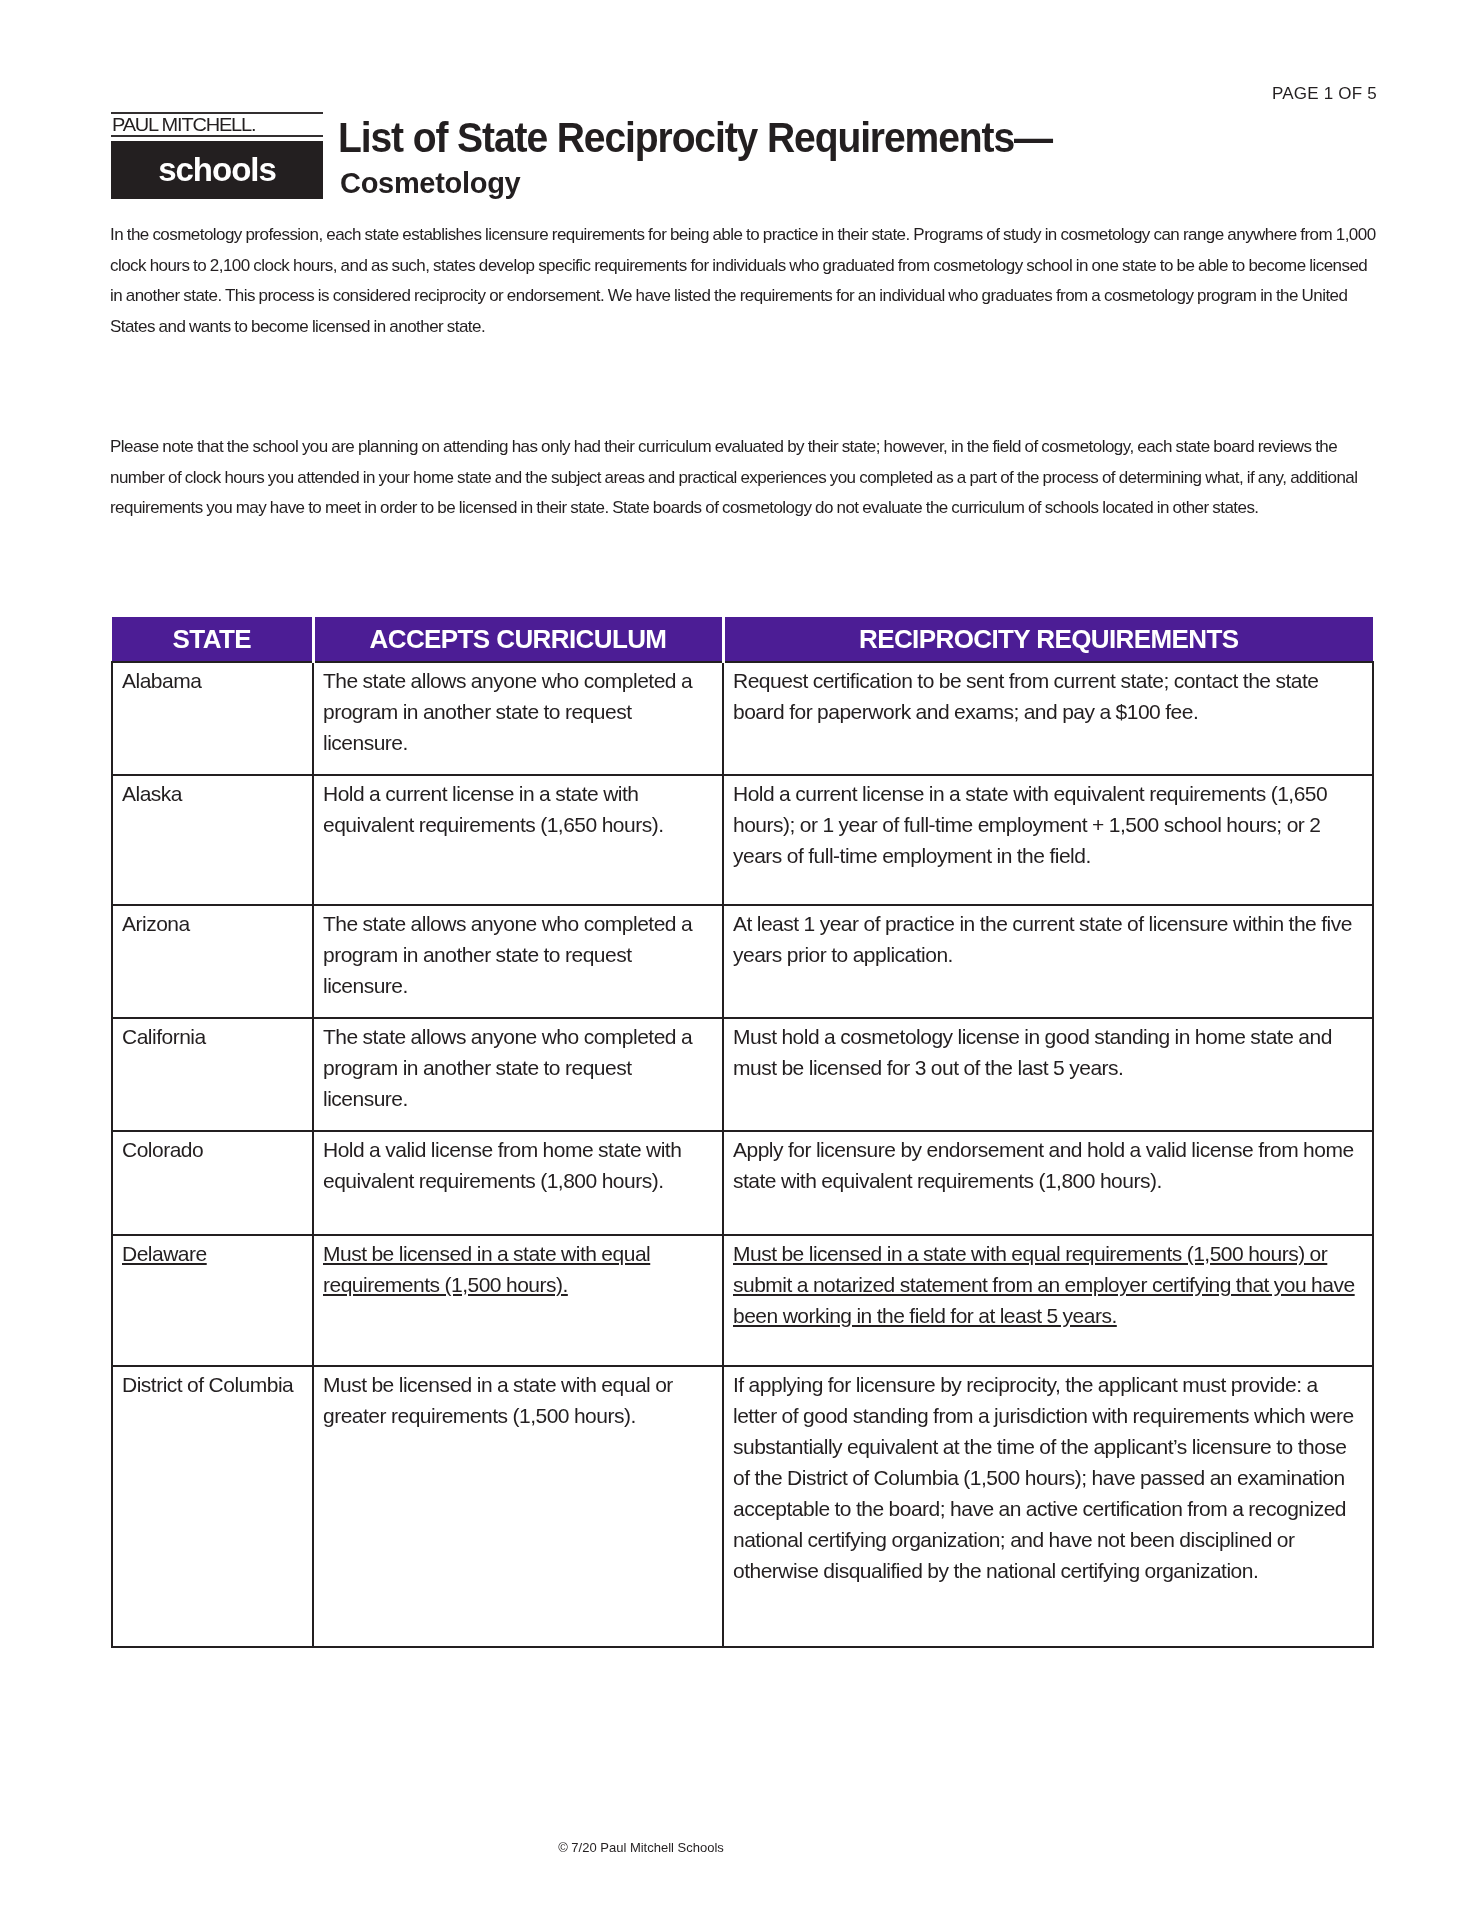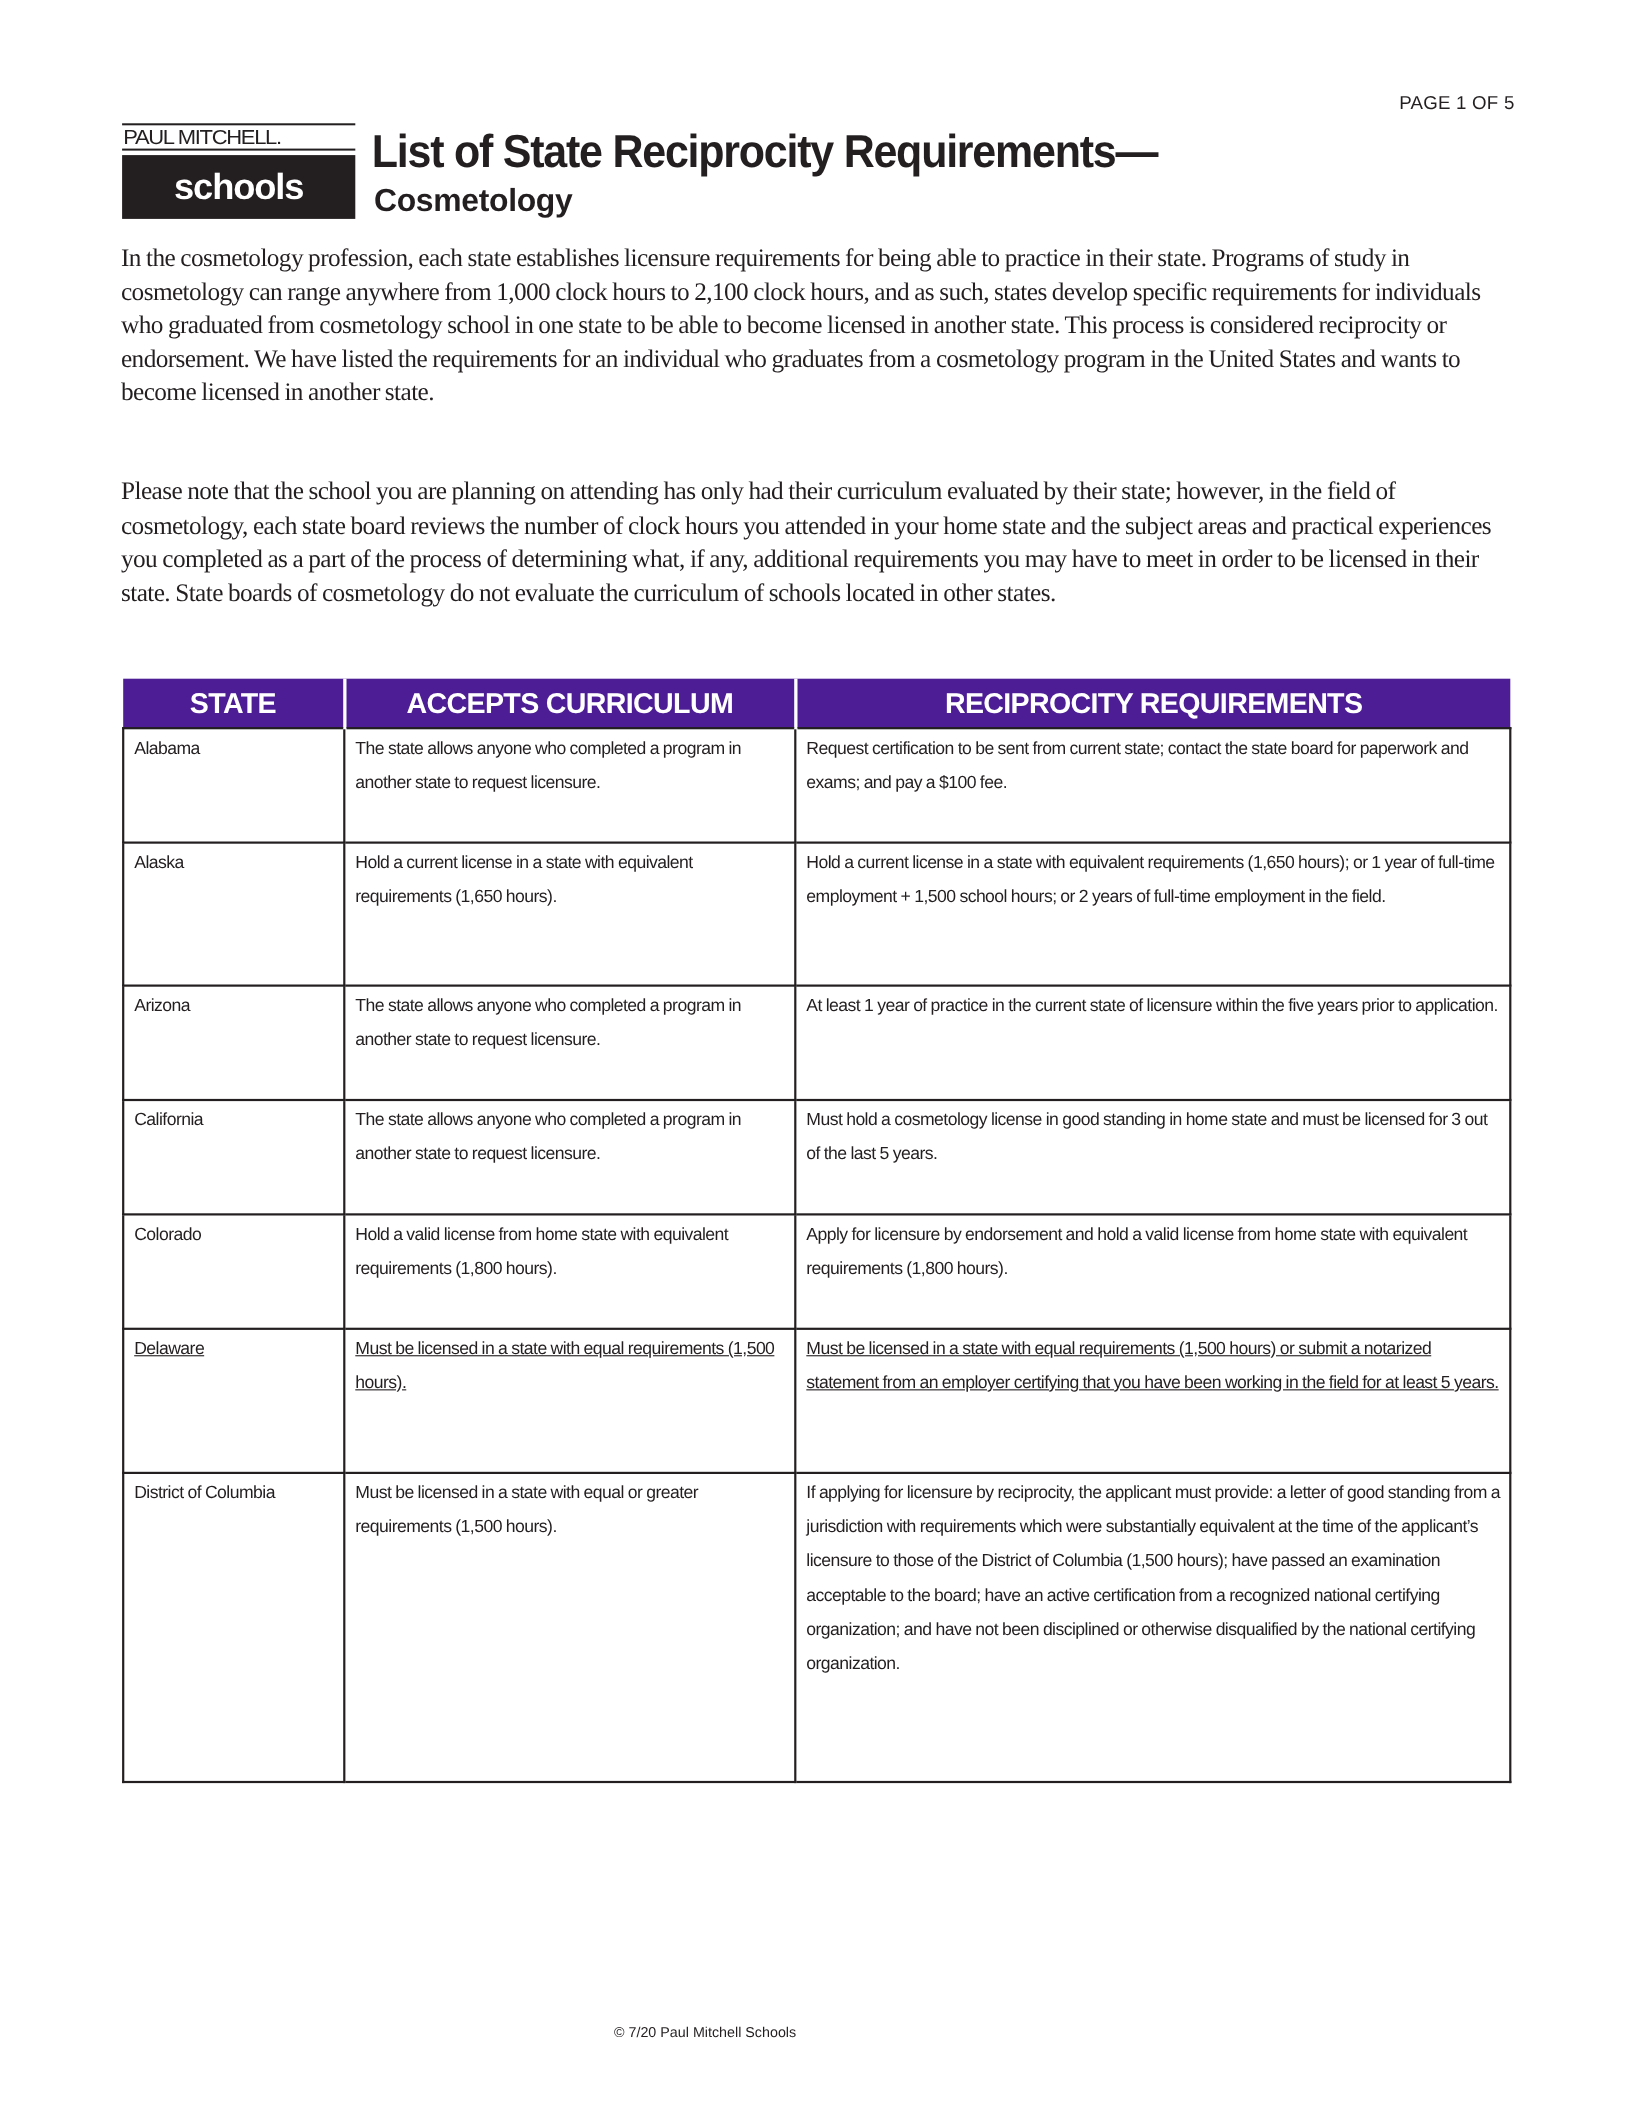--- a/index.html
+++ b/index.html
@@ -11,30 +11,30 @@
   .logo-top { font-family: "Liberation Sans", sans-serif; font-size: 20px; line-height: 22px;
               border-top: 2px solid #231f20; border-bottom: 2px solid #231f20; padding: 1px 0 0 1px;
               letter-spacing: -1.2px; transform: scaleY(0.92); white-space: nowrap; font-weight: normal; }
   .logo-bottom { background: #231f20; color: #fff; height: 58px; margin-top: 3px; display: flex; align-items: center;
                  justify-content: center; font-size: 33px; font-weight: bold; letter-spacing: -1px;
                  font-family: "Liberation Sans", sans-serif; }
   .title { position: absolute; left: 338px; top: 114px; font-size: 42px; font-weight: bold;
            font-family: "Liberation Sans", sans-serif; letter-spacing: -1.2px; white-space: nowrap; transform: scaleX(0.93); transform-origin: left; }
   .subtitle { position: absolute; left: 340px; top: 167px; font-size: 29px; font-weight: bold;
               font-family: "Liberation Sans", sans-serif; letter-spacing: -0.3px; text-align: right; }
-  .para { position: absolute; left: 110px; width: 1270px; font-size: 23px; line-height: 30.5px;
-          font-family: Liberation Serif, serif; letter-spacing: -0.55px; word-spacing: -0.5px; margin: 0; }
+  .para { position: absolute; left: 110px; width: 1270px; font-size: 17px; line-height: 30.5px;
+          font-family: Liberation Sans, sans-serif; letter-spacing: -0.55px; word-spacing: -0.5px; margin: 0; }
   .p1 { top: 220px; }
   .p2 { top: 432px; }
   table.req { position: absolute; left: 111px; top: 617px; width: 1261px; border-collapse: collapse;
               font-family: "Liberation Sans", sans-serif; table-layout: fixed; }
   table.req th { background: #4c1d95; color: #fff; font-size: 26px; font-weight: bold; height: 44px; padding: 0;
                  text-align: center; letter-spacing: -0.6px; border-left: 3px solid #fff; }
   table.req th:first-child { border-left: none; }
-  table.req td { border: 2.5px solid #231f20; vertical-align: top; font-size: 16px; line-height: 31px;
+  table.req td { border: 2.5px solid #231f20; vertical-align: top; font-size: 21px; line-height: 31px;
                  padding: 2px 8px 16px 9px; letter-spacing: -0.5px; word-spacing: -0.4px; }
   col.c1 { width: 201px; }
   col.c2 { width: 410px; }
   col.c3 { width: 650px; }
   .footer { position: absolute; top: 1840px; left: 16px; width: 1250px; text-align: center; font-size: 13px;
             font-family: "Liberation Sans", sans-serif; }
 </style>
 </head>
 <body>
 

